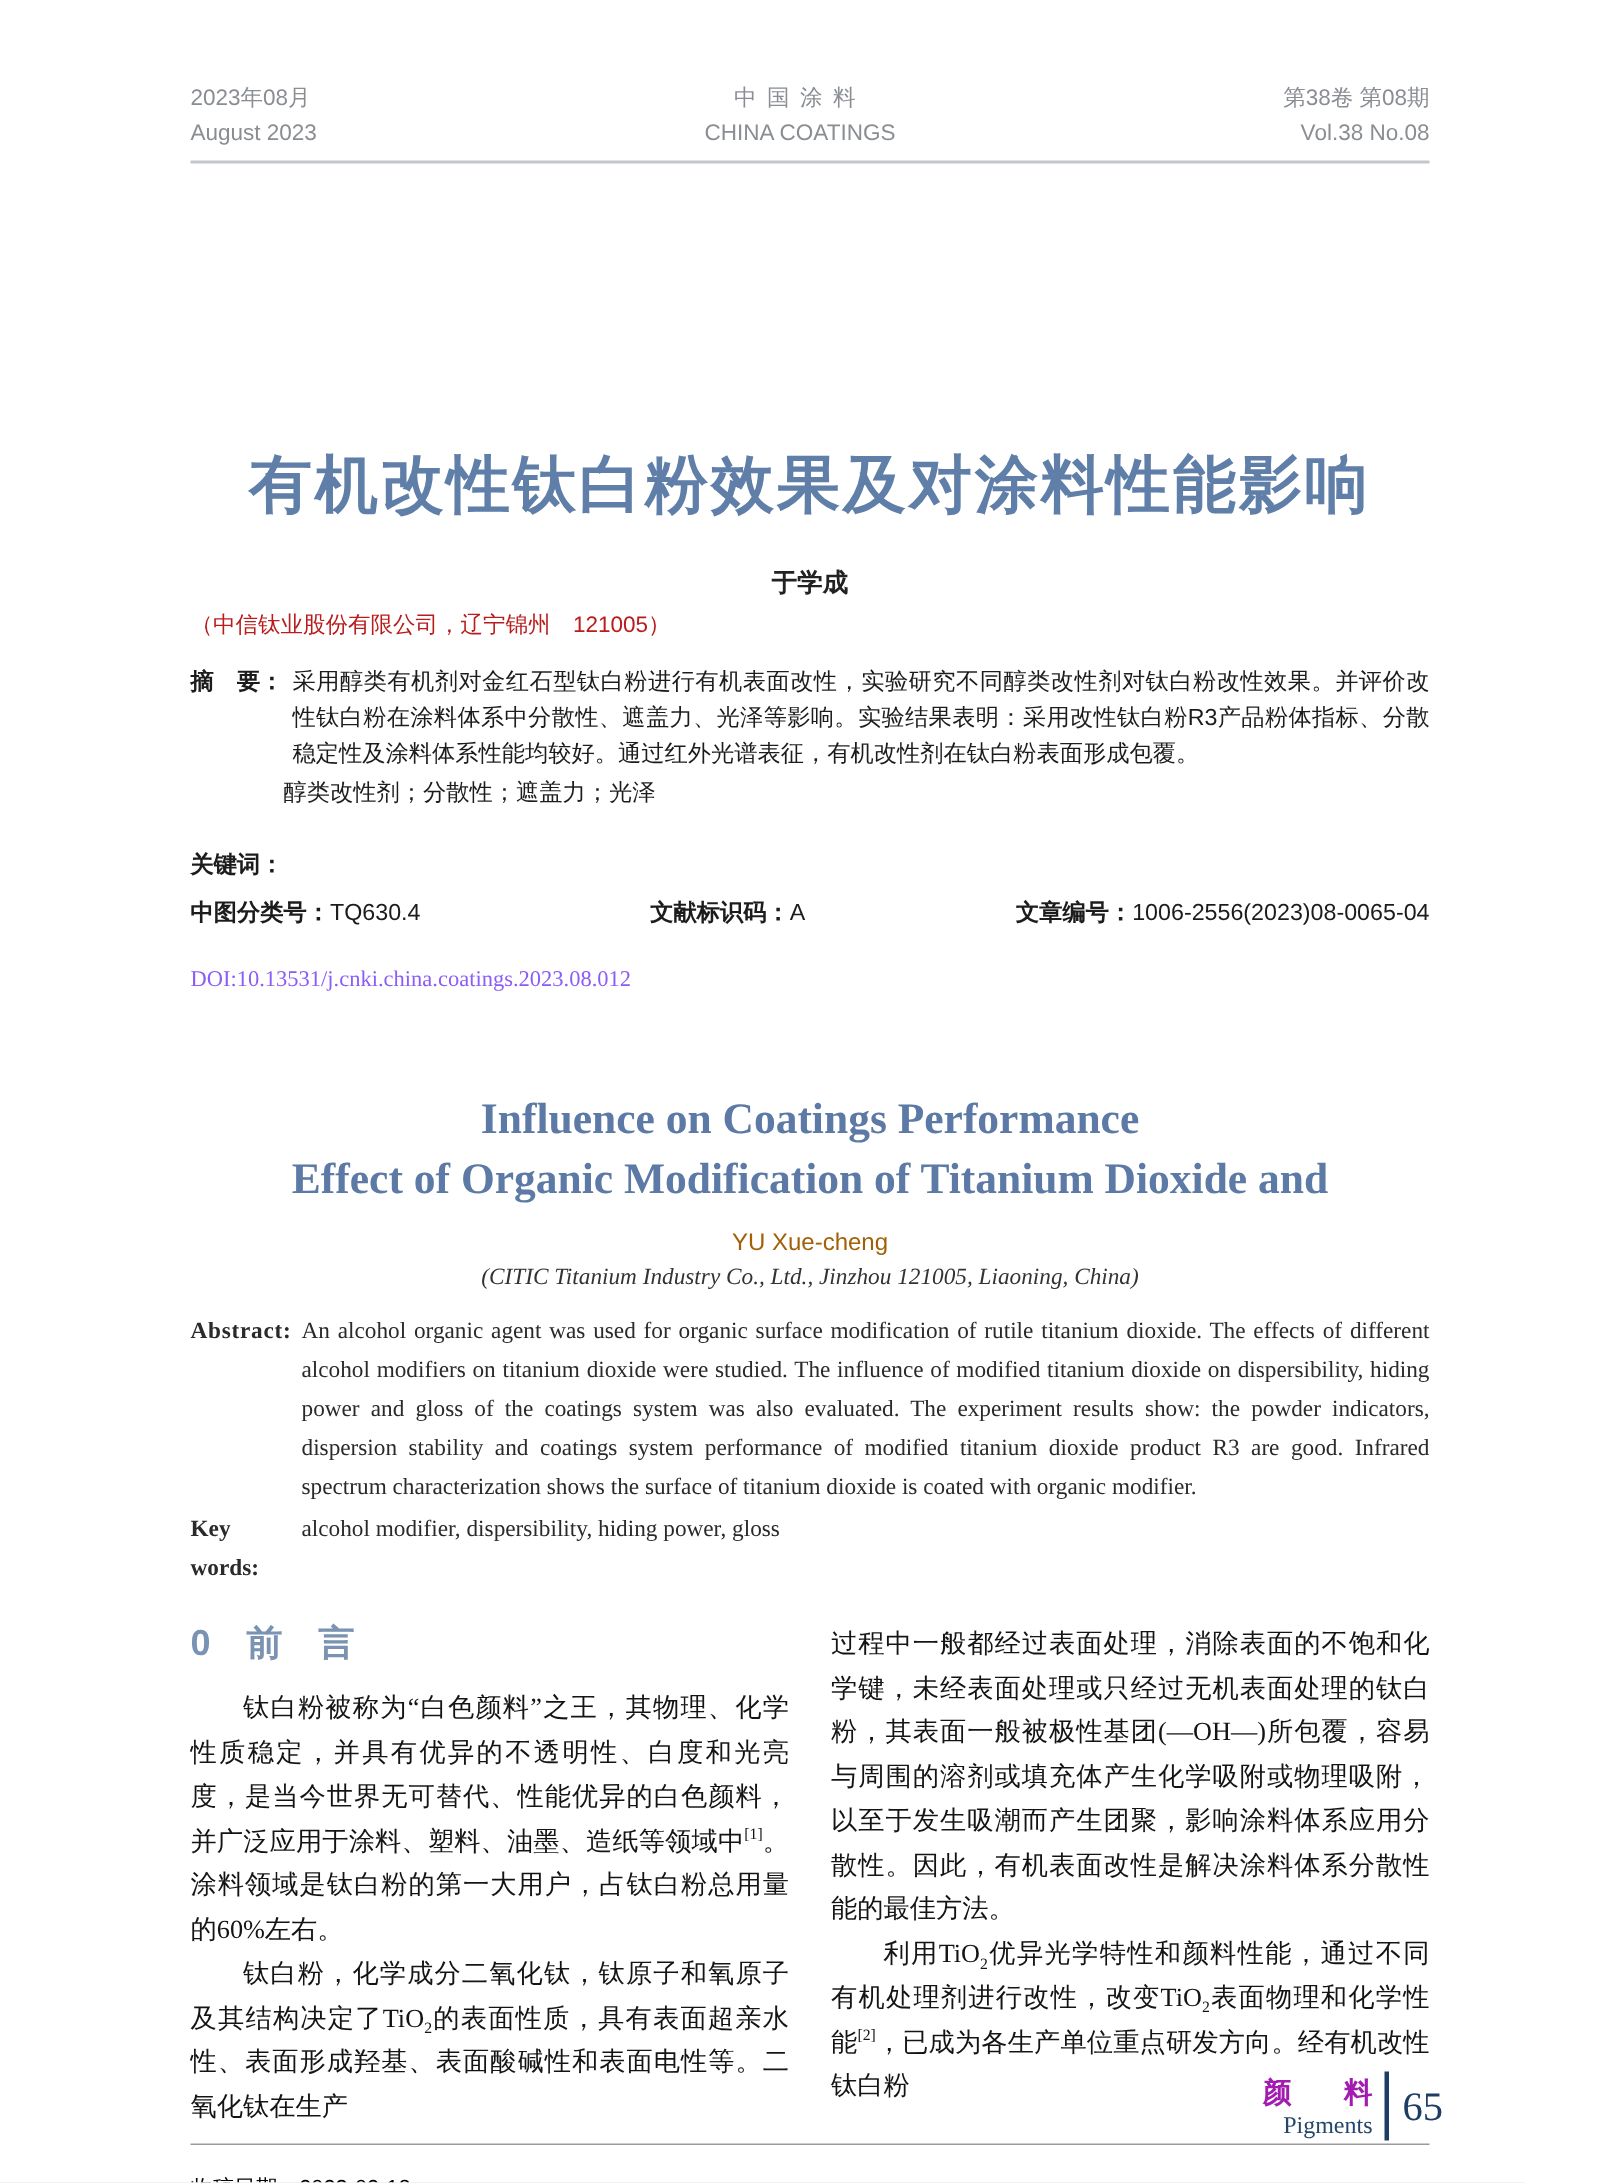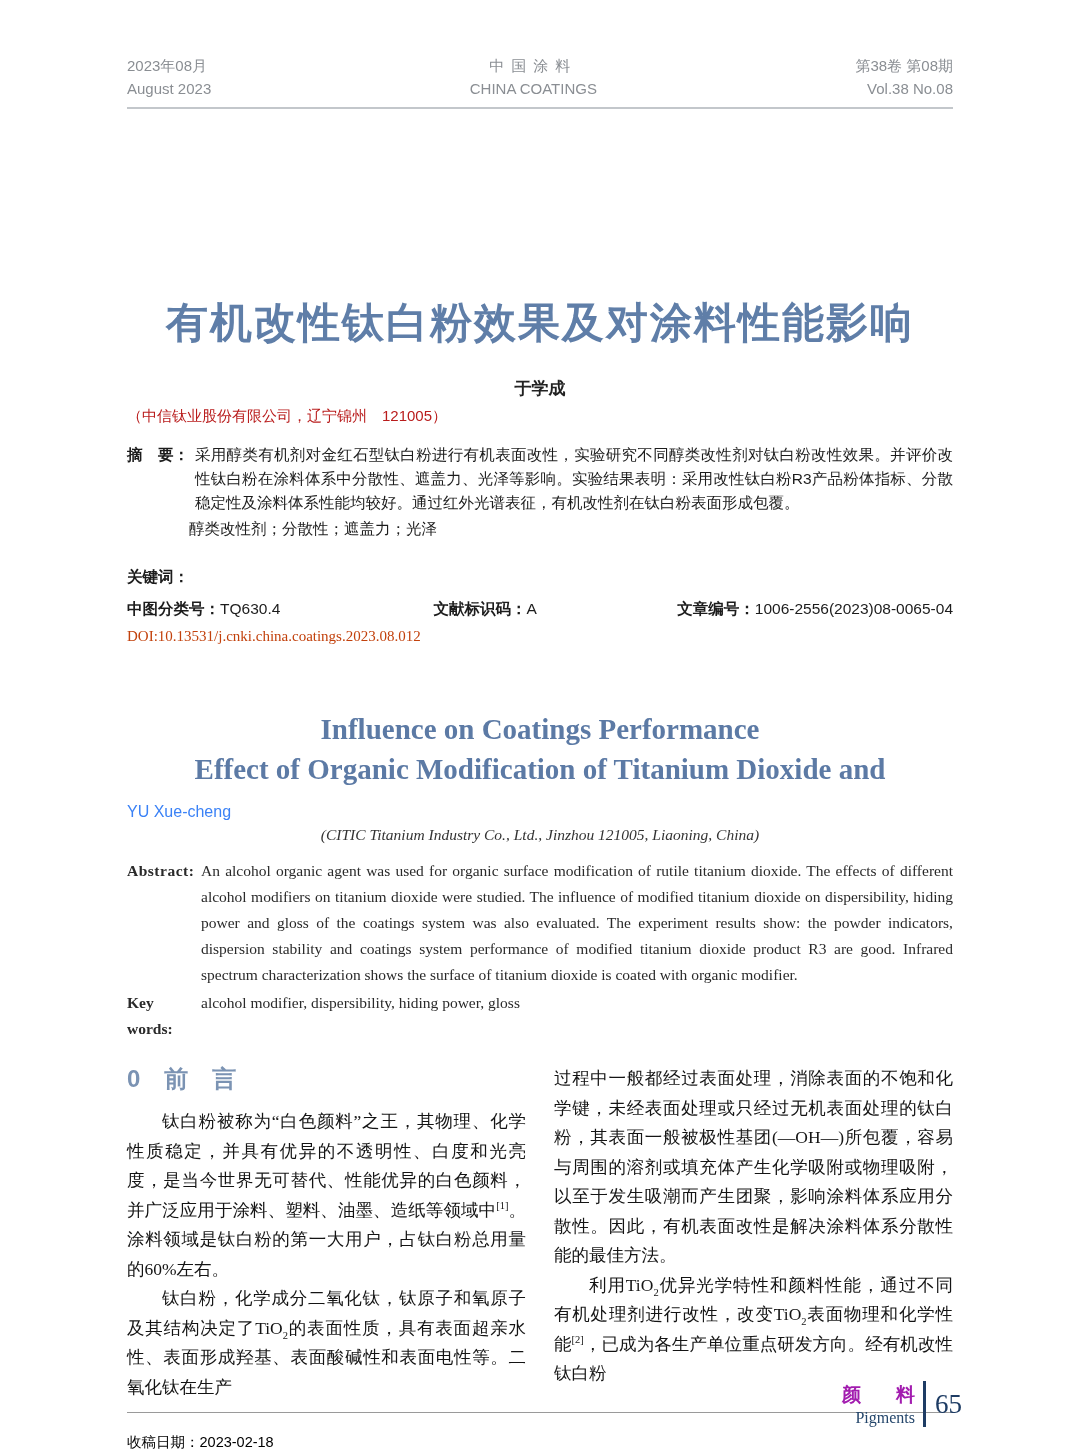--- a/index.html
+++ b/index.html
@@ -36,29 +36,29 @@
   .cn-abstract .label { font-weight:bold; flex-shrink:0; width:68px; }
   .cn-abstract .text  { flex:1; text-align:justify; }
   .cn-keywords { display:flex; margin-top:2px; font-size:15.5px; line-height:24px; }
   .cn-keywords .label { font-weight:bold; flex-shrink:0;margin-top:48px; }
 
   .class-row { display:flex; margin-top:9px; font-size:15.5px; line-height:22px; }
   .class-row .item { white-space:nowrap; }
   .class-row .i1 { width:322px; }
   .class-row .i2 { width:256px; }
   .class-row .label { font-weight:bold; }
-  .doi-row { margin-top:8px; font-family:"Liberation Serif", serif; font-size:15px; color:#c2410c; }
+  .doi-row { margin-top:25px; font-family:"Liberation Serif", serif; font-size:15px; color:#8b5cf6; }
 
   
   .en-title {
     margin-top:64px; text-align:center;
     font-family:"Liberation Serif", serif; font-weight:bold;
     font-size:29px; line-height:40px; color:#5c7aa5;
   }
-  .en-author { margin-top:14px; text-align:left; font-size:16px; color:#3b82f6; }
+  .en-author { margin-top:14px; text-align:center; font-size:16px; color:#a16207; }
   .en-affil  { margin-top:5px; text-align:center; font-family:"Liberation Serif", serif;
                font-style:italic; font-size:15.5px; color:#333; }
 
   
   .en-abstract { display:flex; margin-top:14px; font-family:"Liberation Serif", serif;
                  font-size:15.5px; line-height:26px; color:#2a2a2a; }
   .en-abstract .label { font-weight:bold; letter-spacing:0.5px; flex-shrink:0; width:74px; }
   .en-abstract .text  { flex:1; text-align:justify; }
   .en-keywords { display:flex; margin-top:2px; font-family:"Liberation Serif", serif;
                  font-size:15.5px; line-height:26px; color:#2a2a2a; }

